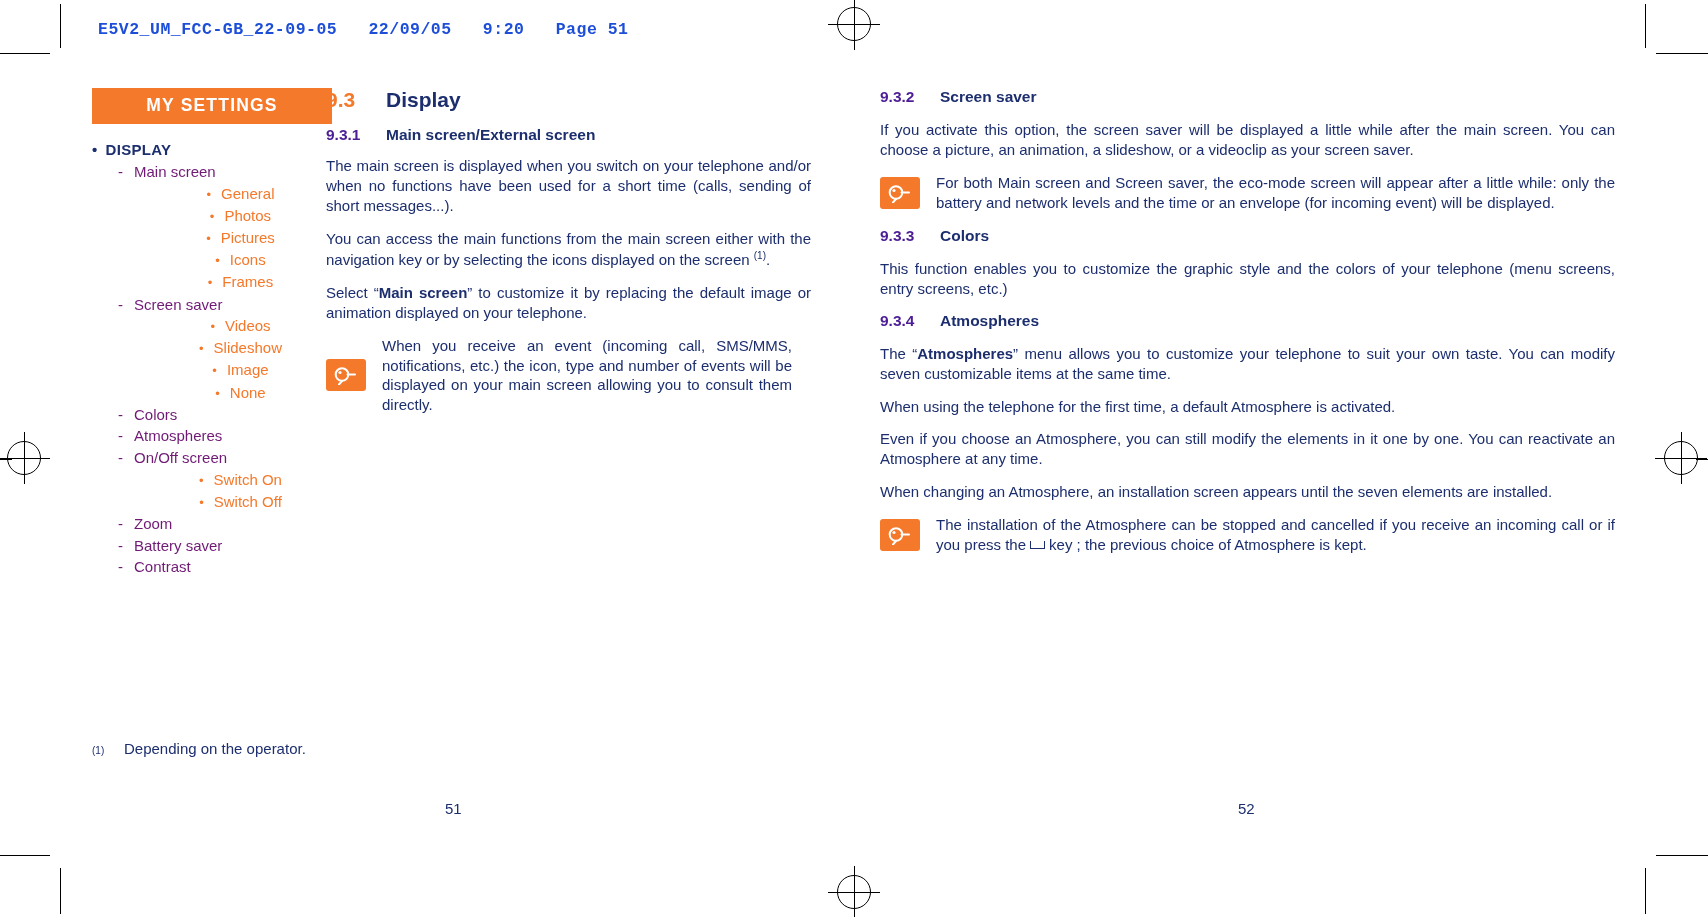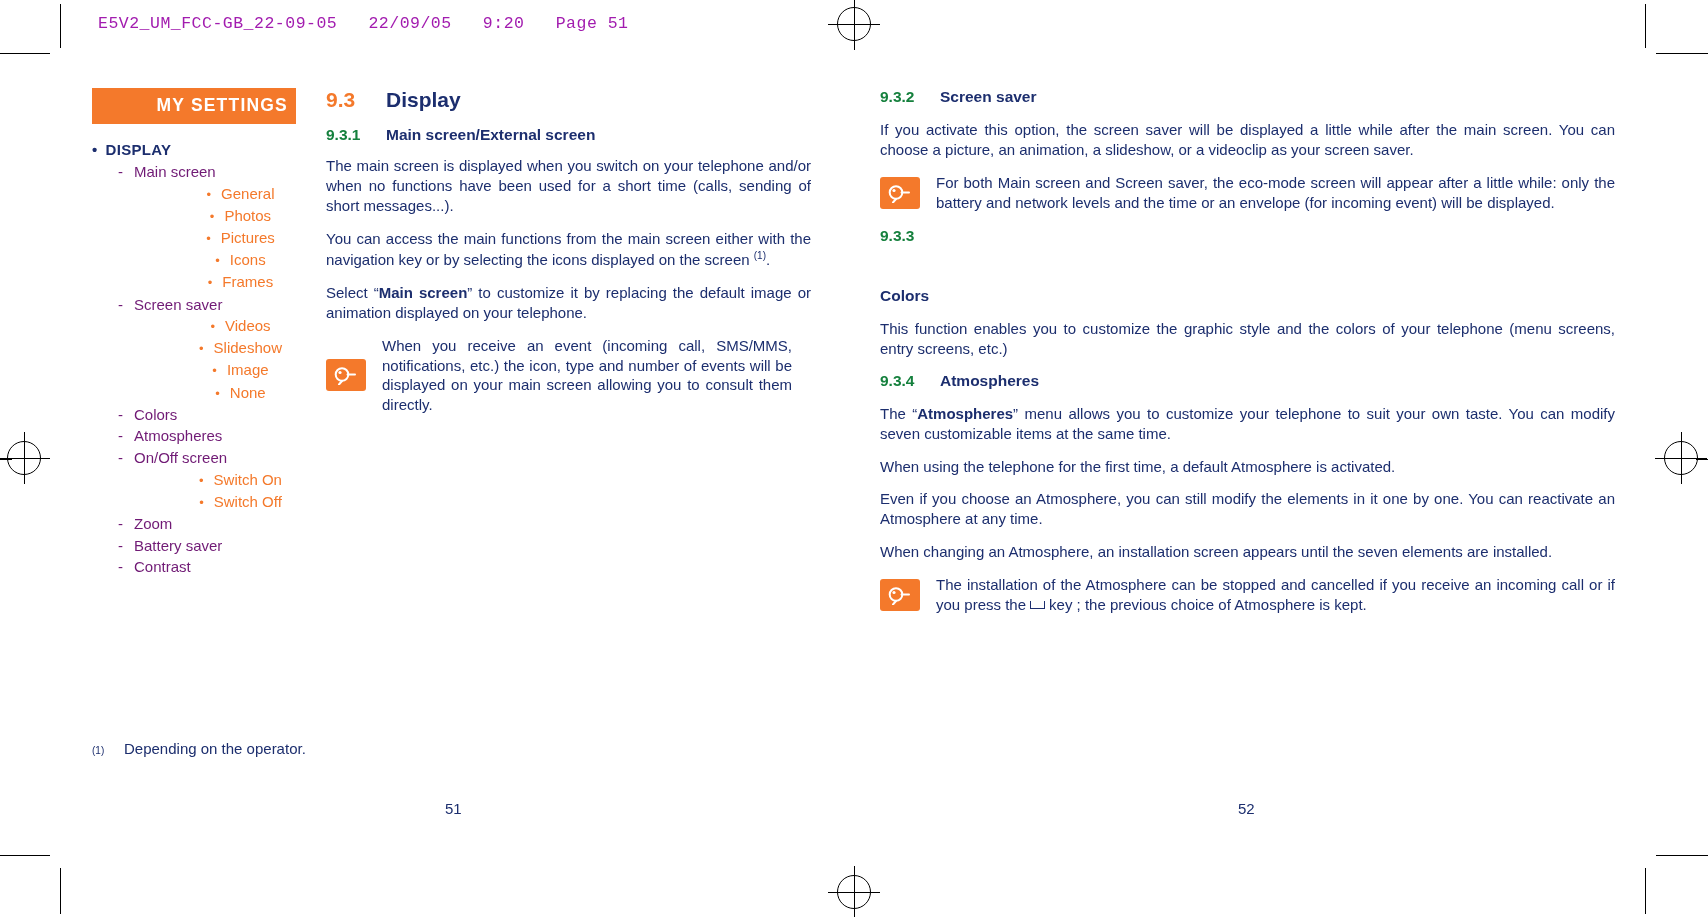--- a/index.html
+++ b/index.html
@@ -38,26 +38,26 @@
     position: absolute;
     background: #000;
   }
   .reg::before { left: 50%; top: -10px; width: 1px; height: 52px; margin-left: -0.5px; }
   .reg::after  { top: 50%; left: -10px; height: 1px; width: 52px; margin-top: -0.5px; }
 
   
   .slug {
     position: absolute;
     left: 98px;
-    top: 14px;
+    top: 20px;
     font-family: "Liberation Mono", monospace;
     font-size: 16.5px;
-    font-weight: normal;
+    font-weight: bold;
     letter-spacing: 0.5px;
-    color: #a21caf;
+    color: #1d4ed8;
     white-space: pre;
   }
 
   
   .col-sidebar {
     position: absolute;
     left: 92px;
     top: 88px;
     width: 245px;
   }
@@ -74,23 +74,23 @@
     width: 735px;
   }
 
   
   .sidebar-title {
     background: #f4792b;
     color: #ffffff;
     font-weight: bold;
     font-size: 17.5px;
     letter-spacing: 1.2px;
-    text-align: right;
-    padding: 7px 8px 8px 0;
-    width: 196px;
+    text-align: center;
+    padding: 7px 0 8px 0;
+    width: 240px;
   }
   .toc {
     margin-top: 16px;
     font-size: 15px;
     line-height: 1.28;
   }
   .toc .lvl1 {
     font-weight: bold;
     color: #1c2e6e;
     letter-spacing: 0.3px;
@@ -131,21 +131,21 @@
     color: #1c2e6e;
     font-weight: bold;
     font-size: 21px;
   }
   .sub-head {
     display: flex;
     align-items: baseline;
     margin-bottom: 12px;
   }
   .sub-num {
-    color: #15803d;
+    color: #4c1d95;
     font-weight: bold;
     font-size: 15.5px;
     width: 60px;
     flex: 0 0 60px;
   }
   .sub-title {
     color: #1c2e6e;
     font-weight: bold;
     font-size: 15.5px;
   }
@@ -369,21 +369,21 @@
             <circle cx="9" cy="9.5" r="6.3" fill="none" stroke="#ffffff" stroke-width="2"></circle>
             <circle cx="7" cy="7.5" r="1.6" fill="#ffffff"></circle>
             <path d="M14.5 9.5 L22 9.5" stroke="#ffffff" stroke-width="2" stroke-linecap="round"></path>
             <path d="M9 16 L6 19.5" stroke="#ffffff" stroke-width="2" stroke-linecap="round"></path>
           </svg>
         </div>
       </div>
       <div class="note-text">For both Main screen and Screen saver, the eco-mode screen will appear after a little while: only the battery and network levels and the time or an envelope (for incoming event) will be displayed.</div>
     </div>
 
-    <div class="sub-head" style="margin-bottom:14px;flex-direction:column;">
+    <div class="sub-head" style="margin-bottom:14px;">
       <span class="sub-num">9.3.3</span>
       <span class="sub-title">Colors</span>
     </div>
 
     <p class="body">This function enables you to customize the graphic style and the colors of your telephone (menu screens, entry screens, etc.)</p>
 
     <div class="sub-head" style="margin-bottom:14px;margin-top:8px;">
       <span class="sub-num">9.3.4</span>
       <span class="sub-title">Atmospheres</span>
     </div>

